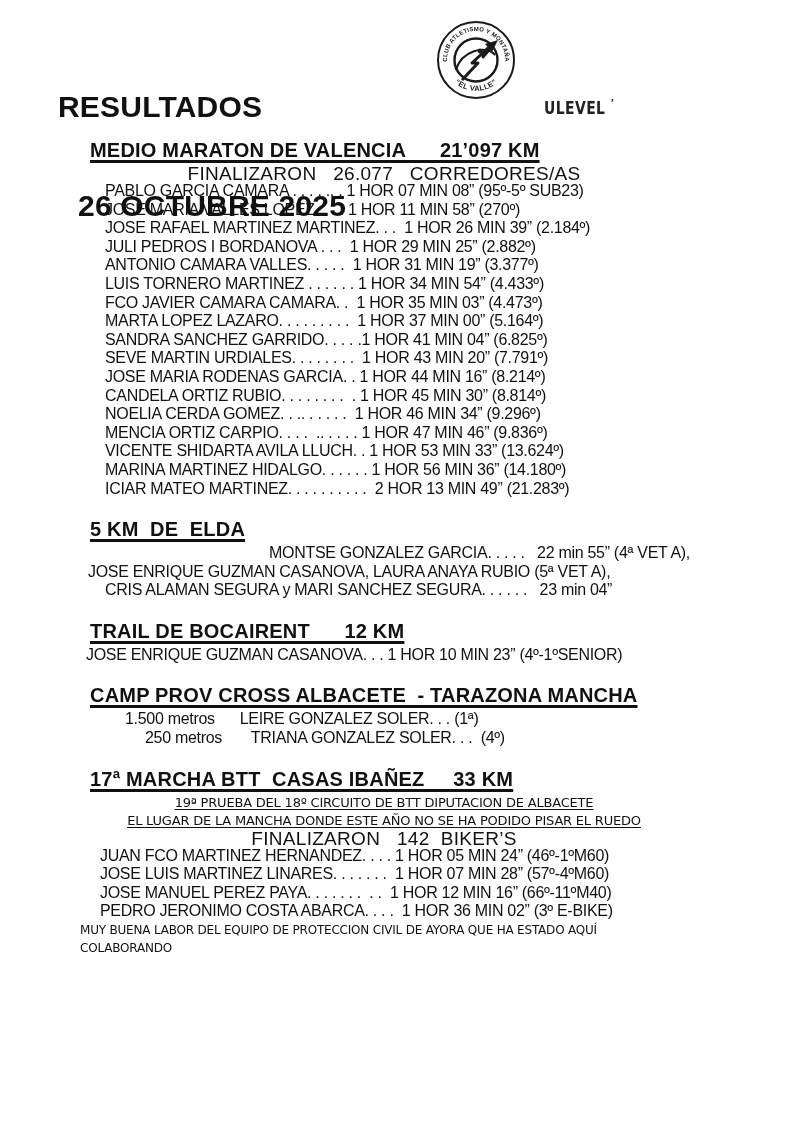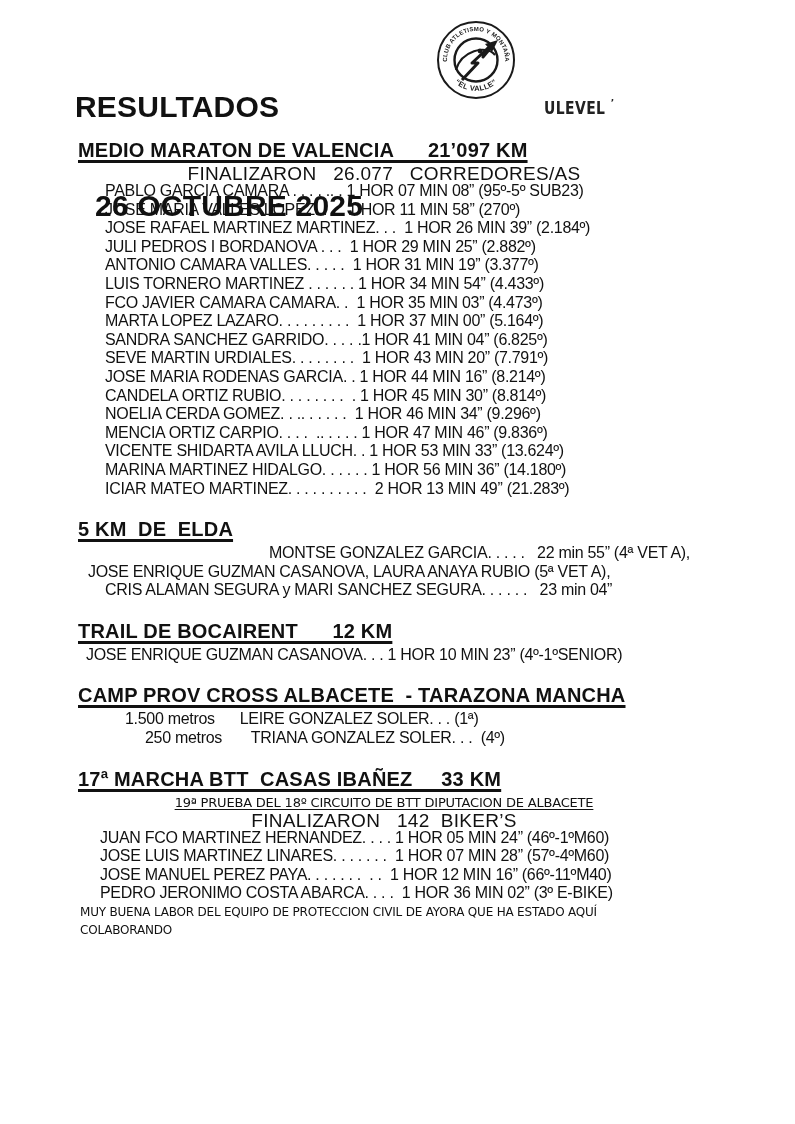--- a/index.html
+++ b/index.html
@@ -7,41 +7,41 @@
     position:relative;
     width:795px;height:1124px;
     background:#ffffff;
     color:#111;
     font-family:"Liberation Sans",sans-serif;
     overflow:hidden;
     margin:0 auto;
   }
   
   .hdr-title{
-    position:absolute;left:75px;top:24px;
+    position:absolute;left:58px;top:24px;
     font-size:30px;font-weight:bold;line-height:33px;
     letter-spacing:0.2px;white-space:pre-wrap;
   }
   .hdr-title .t2{padding-left:20px;}
   .badge{position:absolute;left:436px;top:20px;width:80px;height:80px;}
   .badge svg{width:80px;height:80px;}
   .ulevel{
     position:absolute;left:544px;top:54px;
     font-family:"DejaVu Sans",sans-serif;
     font-weight:800;font-size:17px;color:#222;
     letter-spacing:0.5px;
     margin-top:44px;
   }
   .ulevel .word{display:inline-block;transform:scaleX(0.82);transform-origin:left center;}
   .ulevel .tick{font-size:9px;vertical-align:top;margin-left:-8px;}
   
   .content{position:absolute;left:78px;top:137px;width:612px;}
   section{margin:0 0 18px 0;}
   h2{
-    margin:0 0 2px 0;
+    margin:0 0 2px 12px;
     font-size:20px;font-weight:bold;line-height:26px;
     text-decoration:underline;
     text-decoration-thickness:2.5px;
     text-underline-offset:3px;
     white-space:pre-wrap;
     letter-spacing:0.2px;
   }
   .line{
     font-size:16px;font-weight:normal;line-height:18.6px;
     letter-spacing:-0.3px;
@@ -141,20 +141,21 @@
         <div class="line v-i8">JOSE ENRIQUE GUZMAN CASANOVA. . . 1 HOR 10 MIN 23” (4º-1ºSENIOR)</div>
       </section>
       <section>
         <h2>CAMP PROV CROSS ALBACETE  - TARAZONA MANCHA</h2>
         <div class="line v-i47">1.500 metros      LEIRE GONZALEZ SOLER. . . (1ª)</div>
         <div class="line v-i67">250 metros       TRIANA GONZALEZ SOLER. . .  (4º)</div>
       </section>
       <section>
         <h2>17ª MARCHA BTT  CASAS IBAÑEZ     33 KM</h2>
         <div class="line v-note">19ª PRUEBA DEL 18º CIRCUITO DE BTT DIPUTACION DE ALBACETE</div>
+        <div class="line v-note">EL LUGAR DE LA MANCHA DONDE ESTE AÑO NO SE HA PODIDO PISAR EL RUEDO</div>
         <div class="line v-sub">FINALIZARON   142  BIKER’S</div>
         <div class="line v-i22">JUAN FCO MARTINEZ HERNANDEZ. . . . 1 HOR 05 MIN 24” (46º-1ºM60)</div>
         <div class="line v-i22">JOSE LUIS MARTINEZ LINARES. . . . . . .  1 HOR 07 MIN 28” (57º-4ºM60)</div>
         <div class="line v-i22">JOSE MANUEL PEREZ PAYA. . . . . . .  . .  1 HOR 12 MIN 16” (66º-11ºM40)</div>
         <div class="line v-i22">PEDRO JERONIMO COSTA ABARCA. . . .  1 HOR 36 MIN 02” (3º E-BIKE)</div>
         <div class="line v-noteplain">MUY BUENA LABOR DEL EQUIPO DE PROTECCION CIVIL DE AYORA QUE HA ESTADO AQUÍ COLABORANDO</div>
       </section>
     </main>
 </div>
 

